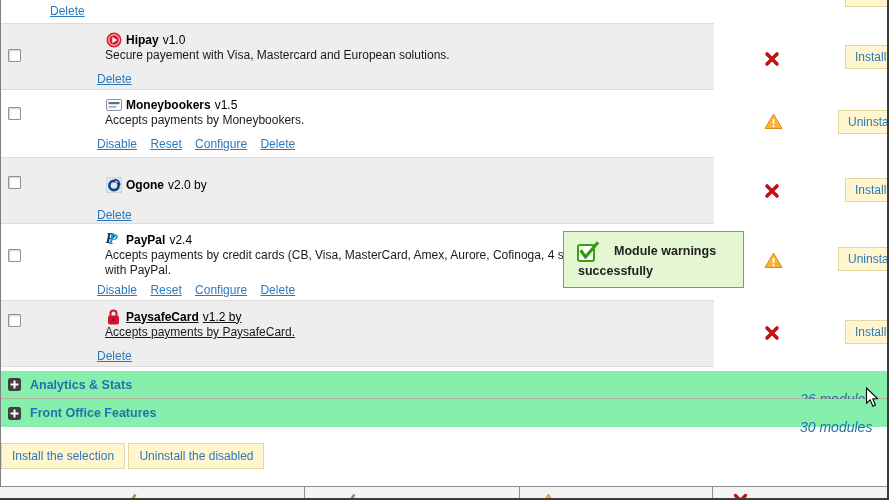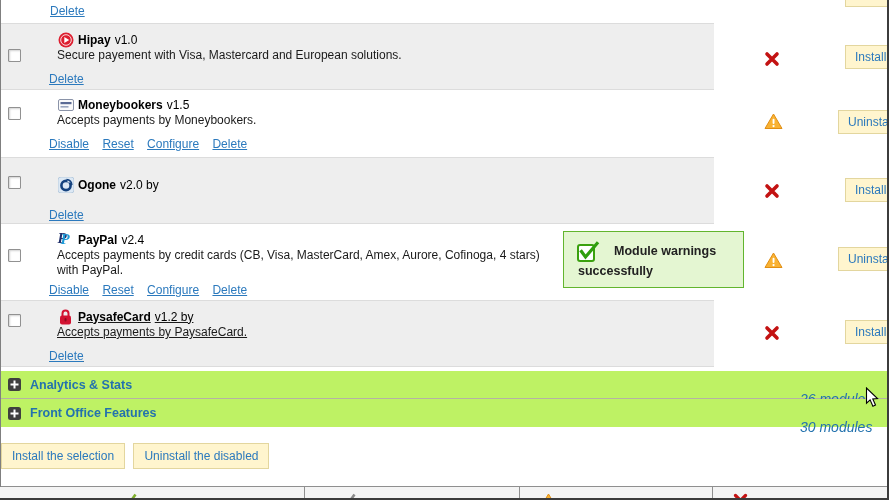--- a/index.html
+++ b/index.html
@@ -2,21 +2,21 @@
 <html><head>
 <meta charset="utf-8">
 <style>
   * { margin:0; padding:0; box-sizing:border-box; }
   html,body { background:#fff; }
   .screen {
     position:relative; width:889px; height:500px; overflow:hidden;
     background:#fff; font-family:"Liberation Sans", sans-serif; font-size:12px; color:#1a1a1a;
   }
   
-  .mod-row { position:relative; width:714px; }
+  .mod-row { position:relative; width:714px;padding-left:48px; }
   .row-white { background:#ffffff; }
   .row-gray  { background:#eeeeee; border-top:1px solid #dcdcdc; border-bottom:1px solid #dcdcdc; }
   .cb {
     position:absolute; left:8px; width:13px; height:13px;
     background:#fff; border:1px solid #919191; border-radius:1px;
     box-shadow:inset 1px 1px 2px rgba(0,0,0,0.18);
   }
   .mod-main { padding-left:57px; }
   .mod-title-line { display:flex; align-items:center; gap:4px; height:17px; }
   .mod-name { font-weight:bold; color:#000; }
@@ -40,32 +40,32 @@
   
   .conf-box {
     position:absolute; left:563px; top:7px; width:181px; height:57px;
     background:#e4f6d2; border:1px solid #62b52e;
   }
   .conf-icon { position:absolute; left:13px; top:9px; }
   .conf-text { padding:9px 10px 0 14px; text-indent:36px; font-weight:bold; color:#222; font-size:12.5px; line-height:20px; }
   
   .sections { margin-top:4px; }
   .section-row {
-    position:relative; height:28px; background:#bef264;
+    position:relative; height:28px; background:#86efac;
     display:flex; align-items:center; cursor:pointer;
   }
   .section-row.first { border-bottom:1px solid #b5b2a4; }
   .plus { margin-left:8px; margin-right:9px; display:inline-flex; }
   .section-label { color:#2372ae; font-weight:bold; font-size:12.5px; }
   .section-count {
     position:absolute; left:800px; top:20px; color:#2372ae; font-style:italic; font-size:14px; white-space:nowrap;
   }
   
   .bulk { margin-top:16px; padding-left:1px; }
-  .bulk .btn { padding:5px 10px; margin-right:5px; }
+  .bulk .btn { padding:5px 10px; }
   
   .legend {
     position:absolute; left:0; top:486px; width:889px; height:34px;
     background:#f4f4f4; border-top:1px solid #8f8f8f; display:flex;
   }
   .legend-cell { display:flex; align-items:flex-start; padding-top:6px; border-right:1px solid #8f8f8f; }
   .legend-cell .lg-ic { margin-right:7px; }
   .legend-cell .lg-tx { margin-top:3px; color:#333; white-space:nowrap; }
   .lc1 { width:305px; padding-left:122px; }
   .lc2 { width:215px; padding-left:36px; }

